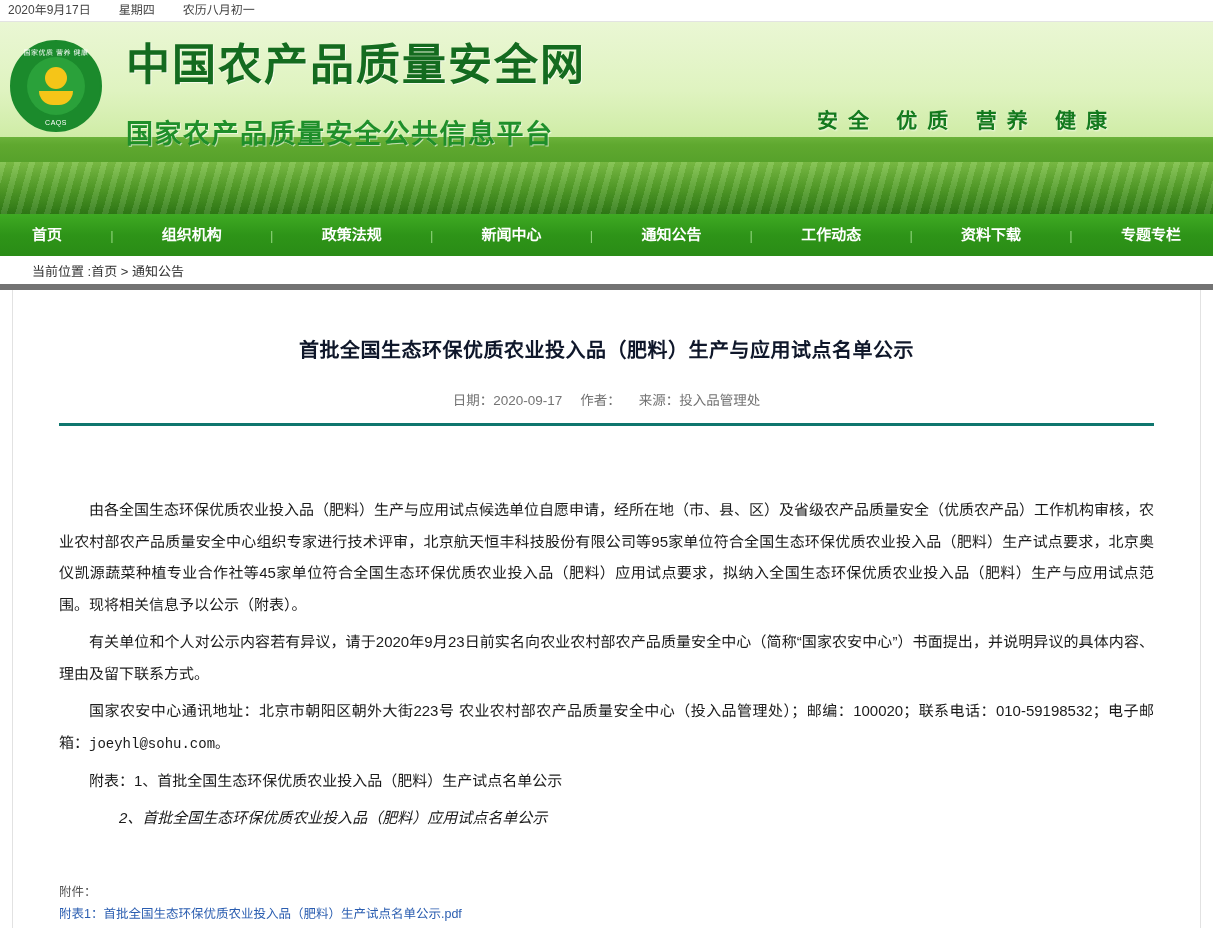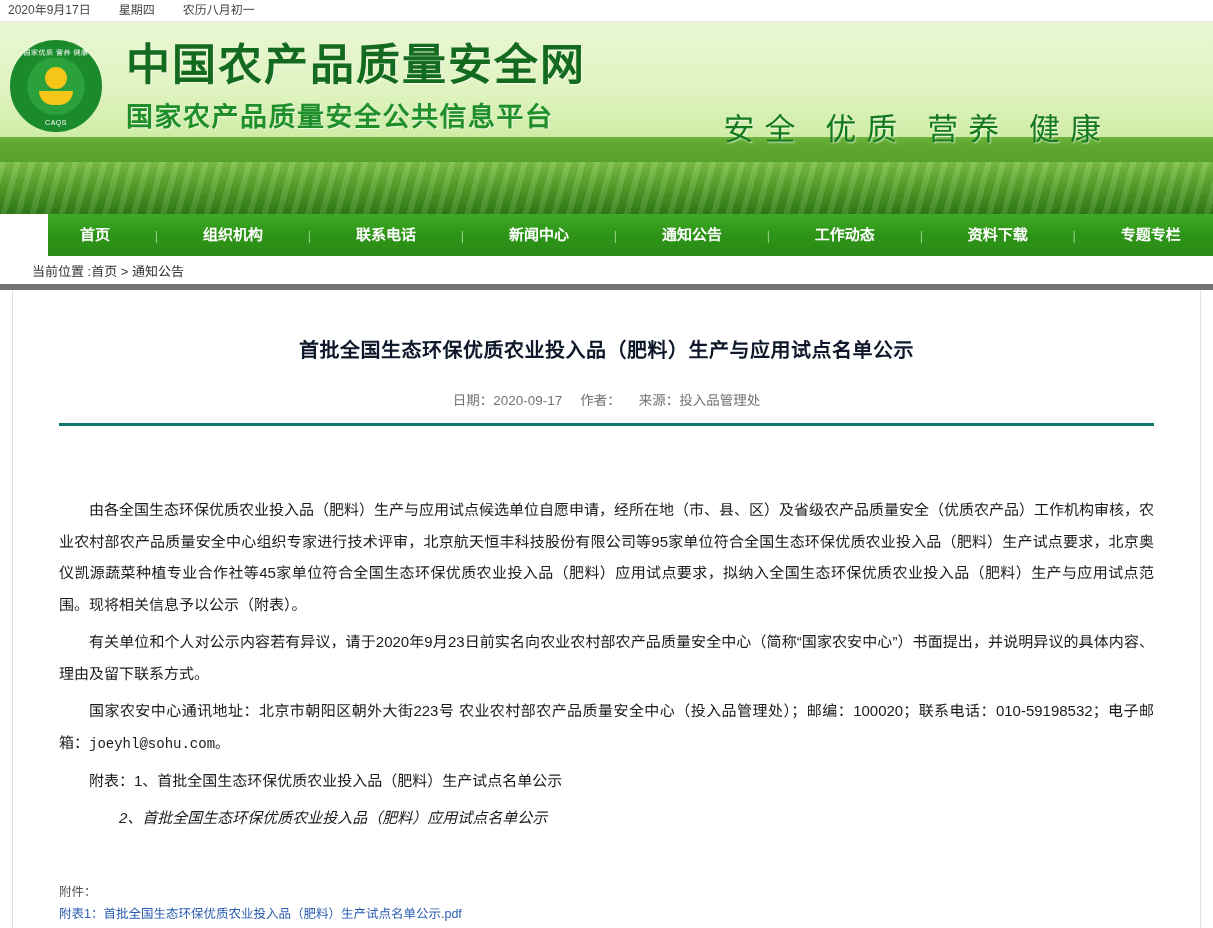--- a/index.html
+++ b/index.html
@@ -102,40 +102,39 @@
   }
   .brand-text { display: flex; flex-direction: column; justify-content: center; }
   .site-title {
     font-size: 44px; font-weight: 700; color: #146b1f;
     letter-spacing: 2px; line-height: 1.15;
     text-shadow: 1px 1px 0 rgba(255,255,255,.6);
     font-family: "DejaVu Sans", "Liberation Sans", sans-serif;
   }
   .site-sub {
     font-size: 27px; font-weight: 700; color: #1f8f2a;
-    letter-spacing: 1.5px; margin-top: 4px;
+    letter-spacing: 1.5px; margin-top: 21px;
     text-shadow: 1px 1px 0 rgba(255,255,255,.6);
     font-family: "DejaVu Sans", "Liberation Sans", sans-serif;
   }
   .slogan {
-    position: absolute; right: 102px; top: 82px;
-    font-size: 31px; font-weight: 400; color: #147a1e;
+    position: absolute; right: 96px; top: 82px;
+    font-size: 21px; font-weight: 700; color: #147a1e;
     letter-spacing: 10px;
     text-shadow: 1px 1px 2px rgba(255,255,255,.7);
     font-family: "DejaVu Sans", "Liberation Sans", sans-serif;
   }
 
   
   .nav {
     height: 42px;
     background: linear-gradient(to bottom, #3faa23 0%, #2e9418 50%, #2a8c16 100%);
     display: flex; align-items: center;
     justify-content: space-between;
     padding: 0 18px;
-    margin-left: 48px;
   }
   .nav-item {
     color: #ffffff;
     font-size: 15px;
     font-weight: 700;
     padding: 0 14px;
     line-height: 42px;
     cursor: pointer;
     white-space: nowrap;
   }
@@ -241,21 +240,21 @@
     </div>
 
     <div class="slogan">安全 优质 营养 健康</div>
   </div>
 
   <div class="nav">
     <div class="nav-item">首页</div>
     <div class="nav-sep">|</div>
     <div class="nav-item">组织机构</div>
     <div class="nav-sep">|</div>
-    <div class="nav-item">联系电话</div>
+    <div class="nav-item">政策法规</div>
     <div class="nav-sep">|</div>
     <div class="nav-item">新闻中心</div>
     <div class="nav-sep">|</div>
     <div class="nav-item">通知公告</div>
     <div class="nav-sep">|</div>
     <div class="nav-item">工作动态</div>
     <div class="nav-sep">|</div>
     <div class="nav-item">资料下载</div>
     <div class="nav-sep">|</div>
     <div class="nav-item">专题专栏</div>

